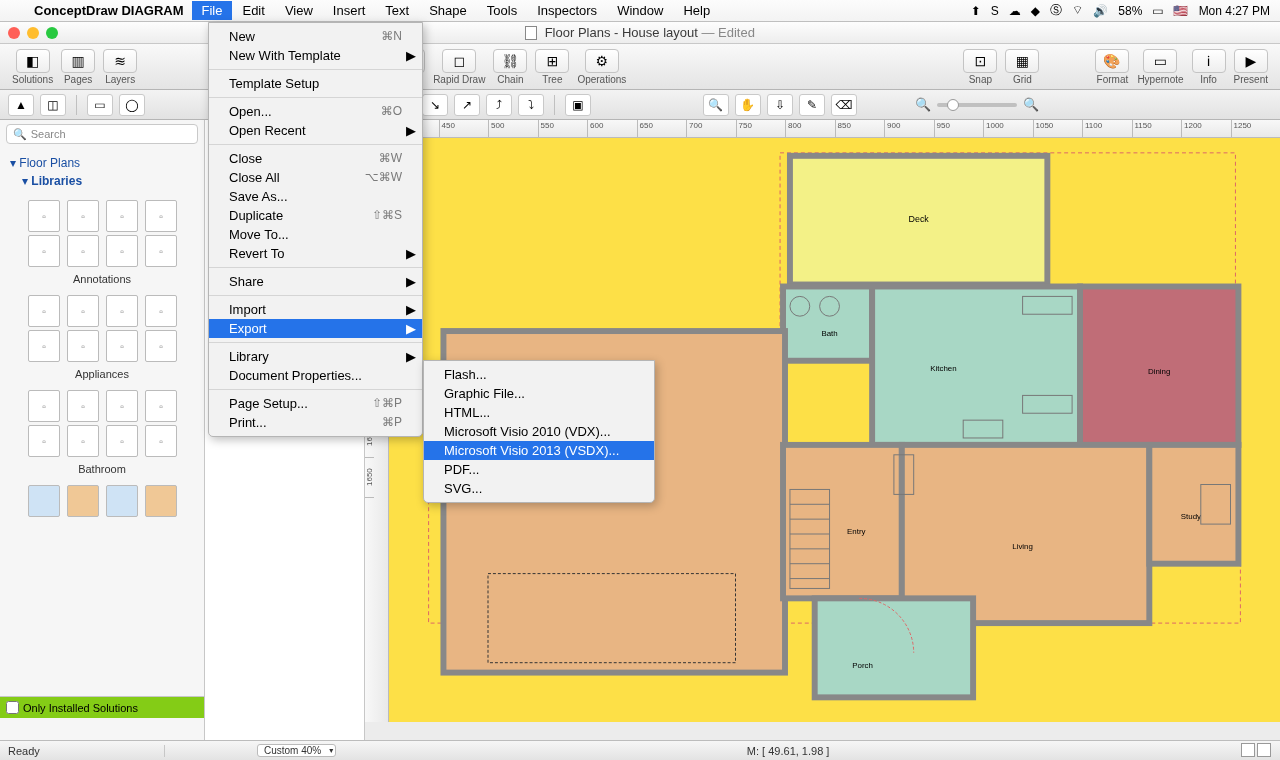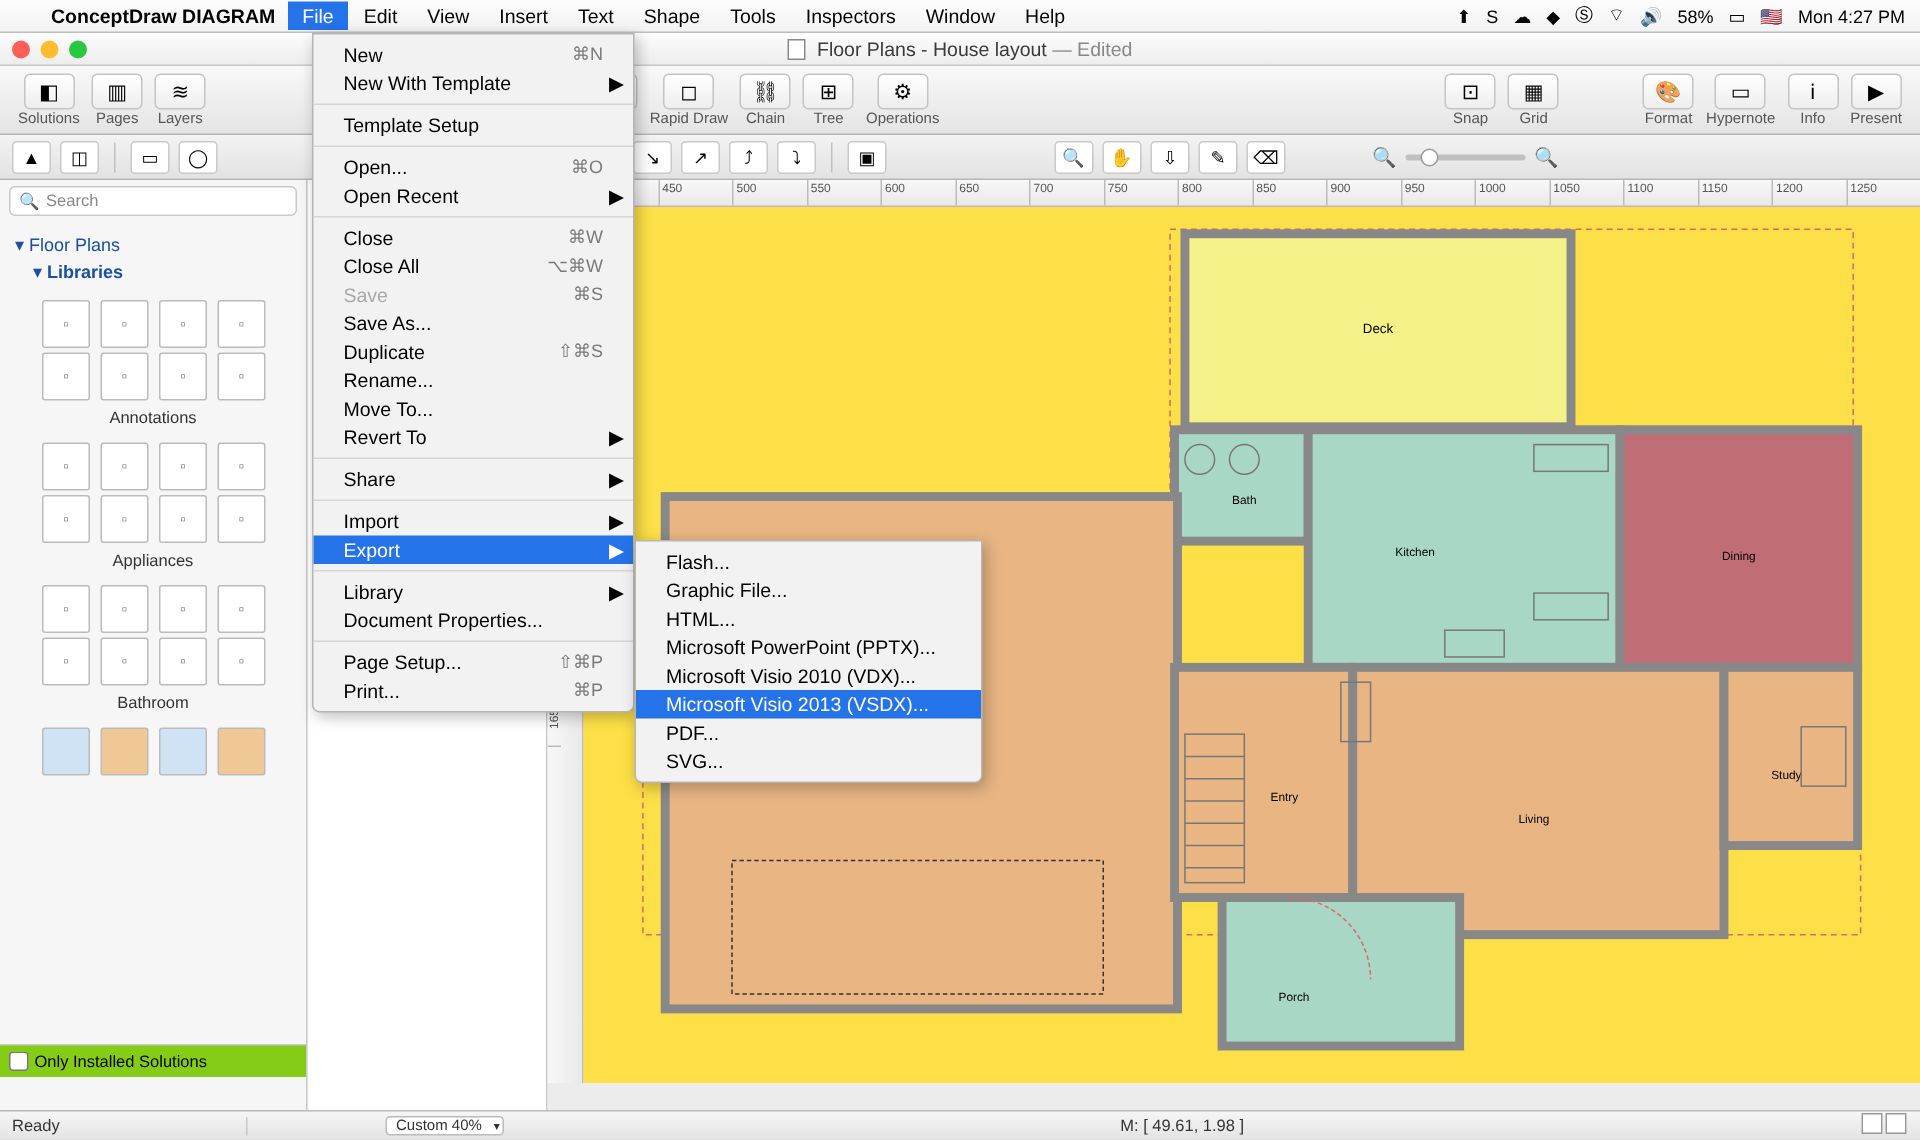--- a/index.html
+++ b/index.html
@@ -489,33 +489,26 @@
     </div>
     <hr>
     <div class="mi">
       <span>Close</span>
       <span class="sc">⌘W</span>
     </div>
     <div class="mi">
       <span>Close All</span>
       <span class="sc">⌥⌘W</span>
     </div>
-    <div class="mi disabled">
-      <span>Save</span>
-      <span class="sc">⌘S</span>
-    </div>
     <div class="mi">
       <span>Save As...</span>
     </div>
     <div class="mi">
       <span>Duplicate</span>
       <span class="sc">⇧⌘S</span>
-    </div>
-    <div class="mi">
-      <span>Rename...</span>
     </div>
     <div class="mi">
       <span>Move To...</span>
     </div>
     <div class="mi">
       <span>Revert To</span>
       <span class="arrow">▶</span>
     </div>
     <hr>
     <div class="mi">
@@ -547,18 +540,17 @@
     <div class="mi">
       <span>Print...</span>
       <span class="sc">⌘P</span>
     </div>
   </div>
 
 <div class="dropdown" id="export-menu" style="top:360px; left:423px; width:232px;">
     <div class="mi">Flash...</div>
     <div class="mi">Graphic File...</div>
     <div class="mi">HTML...</div>
-    <div class="mi">Microsoft PowerPoint (PPTX)...</div>
     <div class="mi">Microsoft Visio 2010 (VDX)...</div>
     <div class="mi highlight">Microsoft Visio 2013 (VSDX)...</div>
     <div class="mi">PDF...</div>
     <div class="mi">SVG...</div>
   </div>
 
 </body></html>

